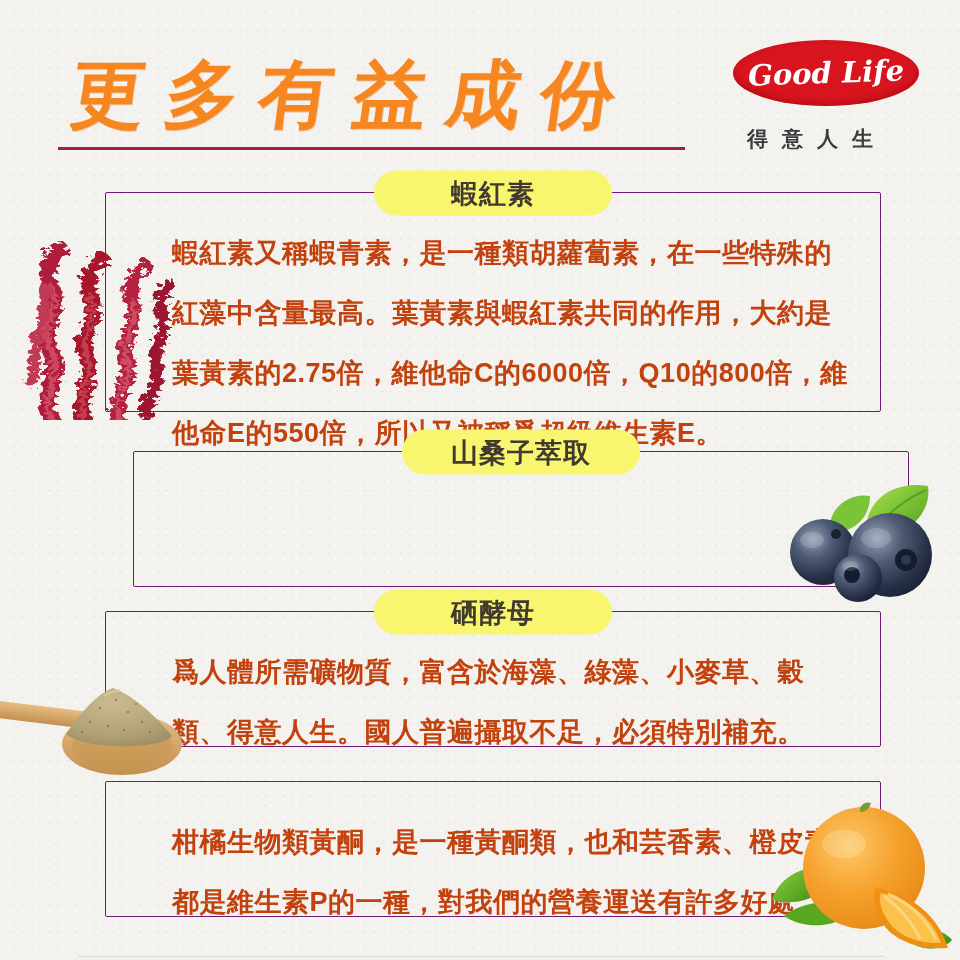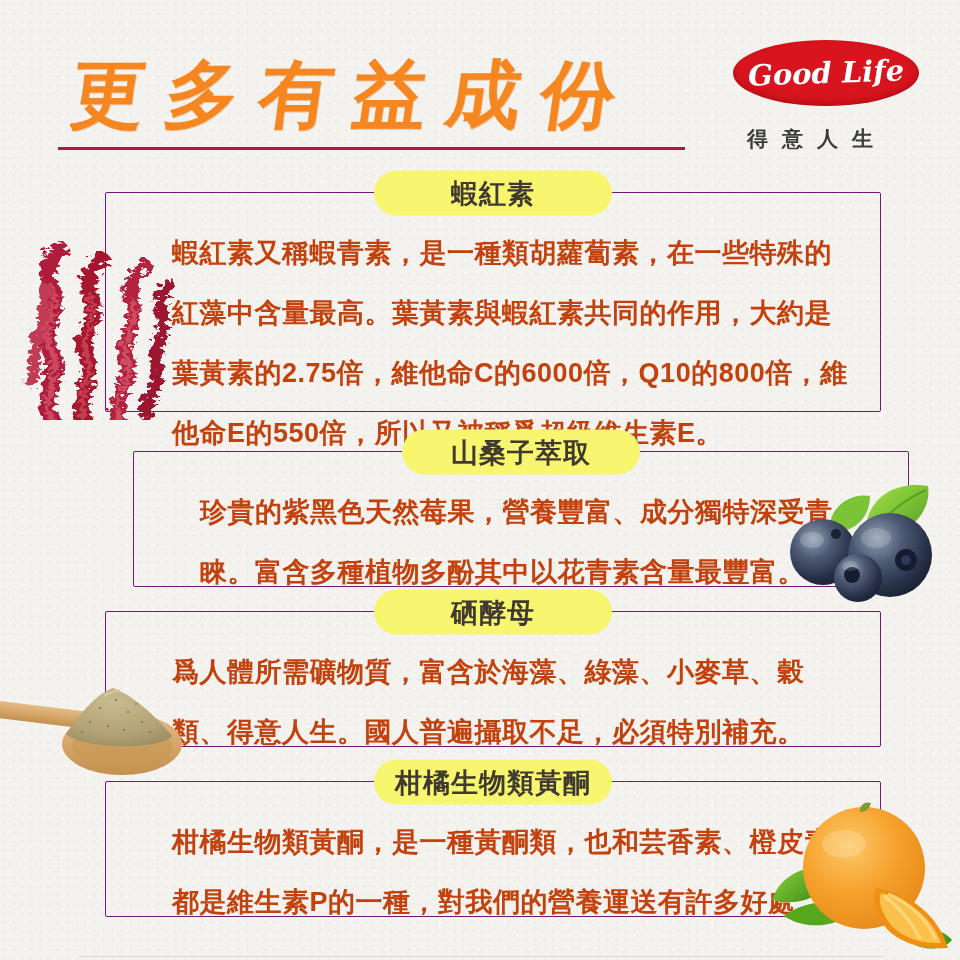--- a/index.html
+++ b/index.html
@@ -118,30 +118,28 @@
 </div>
 <div class="logo-tagline">得意人生</div>
 
 <div class="section-box" id="box-1">
   <div class="pill">蝦紅素</div>
   <div class="section-body">蝦紅素又稱蝦青素，是一種類胡蘿蔔素，在一些特殊的紅藻中含量最高。葉黃素與蝦紅素共同的作用，大約是葉黃素的2.75倍，維他命C的6000倍，Q10的800倍，維他命E的550倍，所以又被稱爲超級維生素E。</div>
 </div>
 
 <div class="section-box" id="box-2">
   <div class="pill">山桑子萃取</div>
-  <div class="section-body">珍貴的紫黑色天然莓果，營養豐富、成分獨特深受青睞。富含多種植物多酚其中以花青素含量最豐富。</div>
 </div>
 
 <div class="section-box" id="box-3">
   <div class="pill">硒酵母</div>
   <div class="section-body">爲人體所需礦物質，富含於海藻、綠藻、小麥草、穀類、得意人生。國人普遍攝取不足，必須特別補充。</div>
 </div>
 
 <div class="section-box" id="box-4">
-  <div class="pill">柑橘生物類黃酮</div>
   <div class="section-body">柑橘生物類黃酮，是一種黃酮類，也和芸香素、橙皮素都是維生素P的一種，對我們的營養運送有許多好處。</div>
 </div>
 
 <div class="illu" id="img-seaweed">
   <svg viewBox="0 0 160 192" width="160" height="192" aria-hidden="true">
     <defs>
       <filter id="ruf" x="-25%" y="-25%" width="150%" height="150%">
         <feTurbulence type="turbulence" baseFrequency="0.09 0.13" numOctaves="2" seed="7" result="t"></feTurbulence>
         <feDisplacementMap in="SourceGraphic" in2="t" scale="14"></feDisplacementMap>
       </filter>

